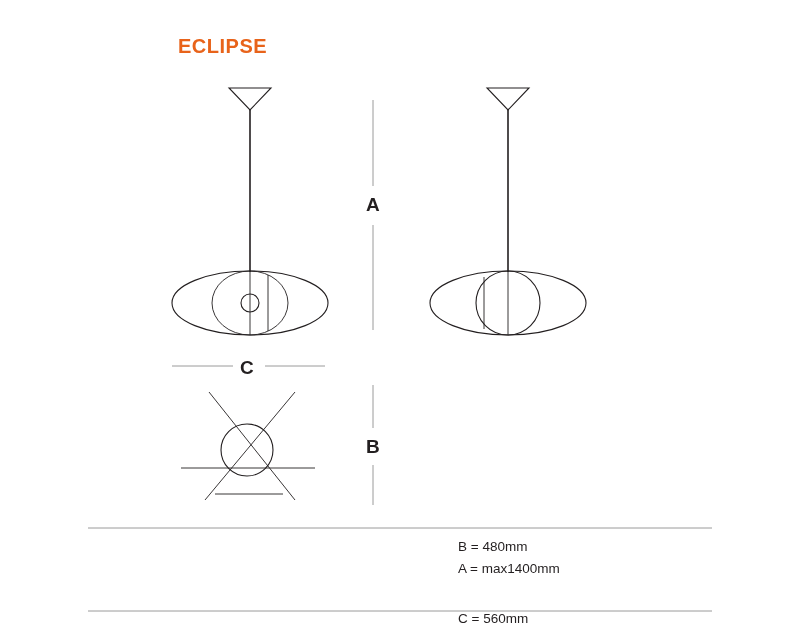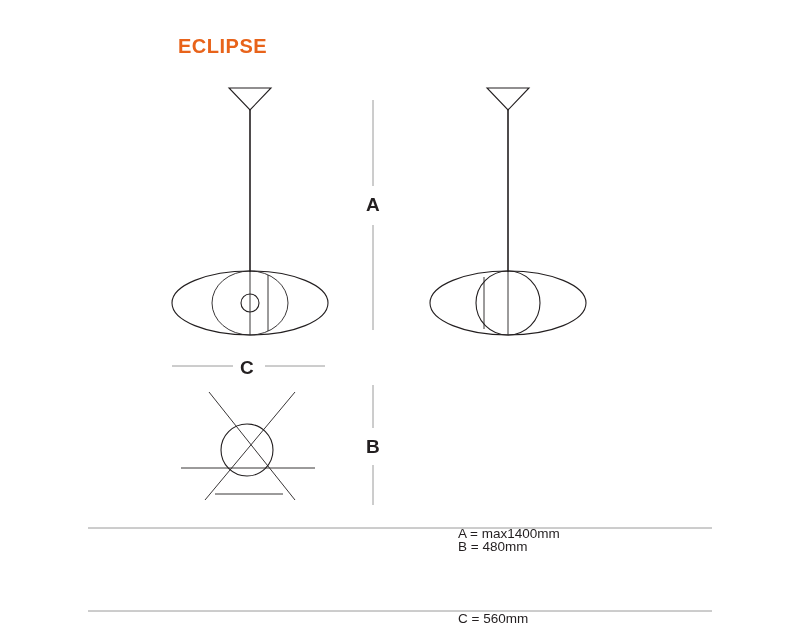--- a/index.html
+++ b/index.html
@@ -42,21 +42,21 @@
   #letter-b { left: 366px; top: 436px; }
   #letter-c { left: 240px; top: 357px; }
 
   .spec-label {
     position: absolute;
     font-size: 13.5px;
     color: #231f20;
     font-family: "Liberation Sans", sans-serif;
   }
   #spec-title { left: 100px; top: 543px; }
-  #spec-a { left: 458px; top: 526px; }
+  #spec-a { left: 458px; top: 561px; }
   #spec-b { left: 458px; top: 539px; }
   #spec-c { left: 458px; top: 611px; }
 
   svg { display: block; }
   .ln {
     stroke: #231f20;
     fill: none;
     stroke-width: 1.1;
   }
   .ln-thin {

